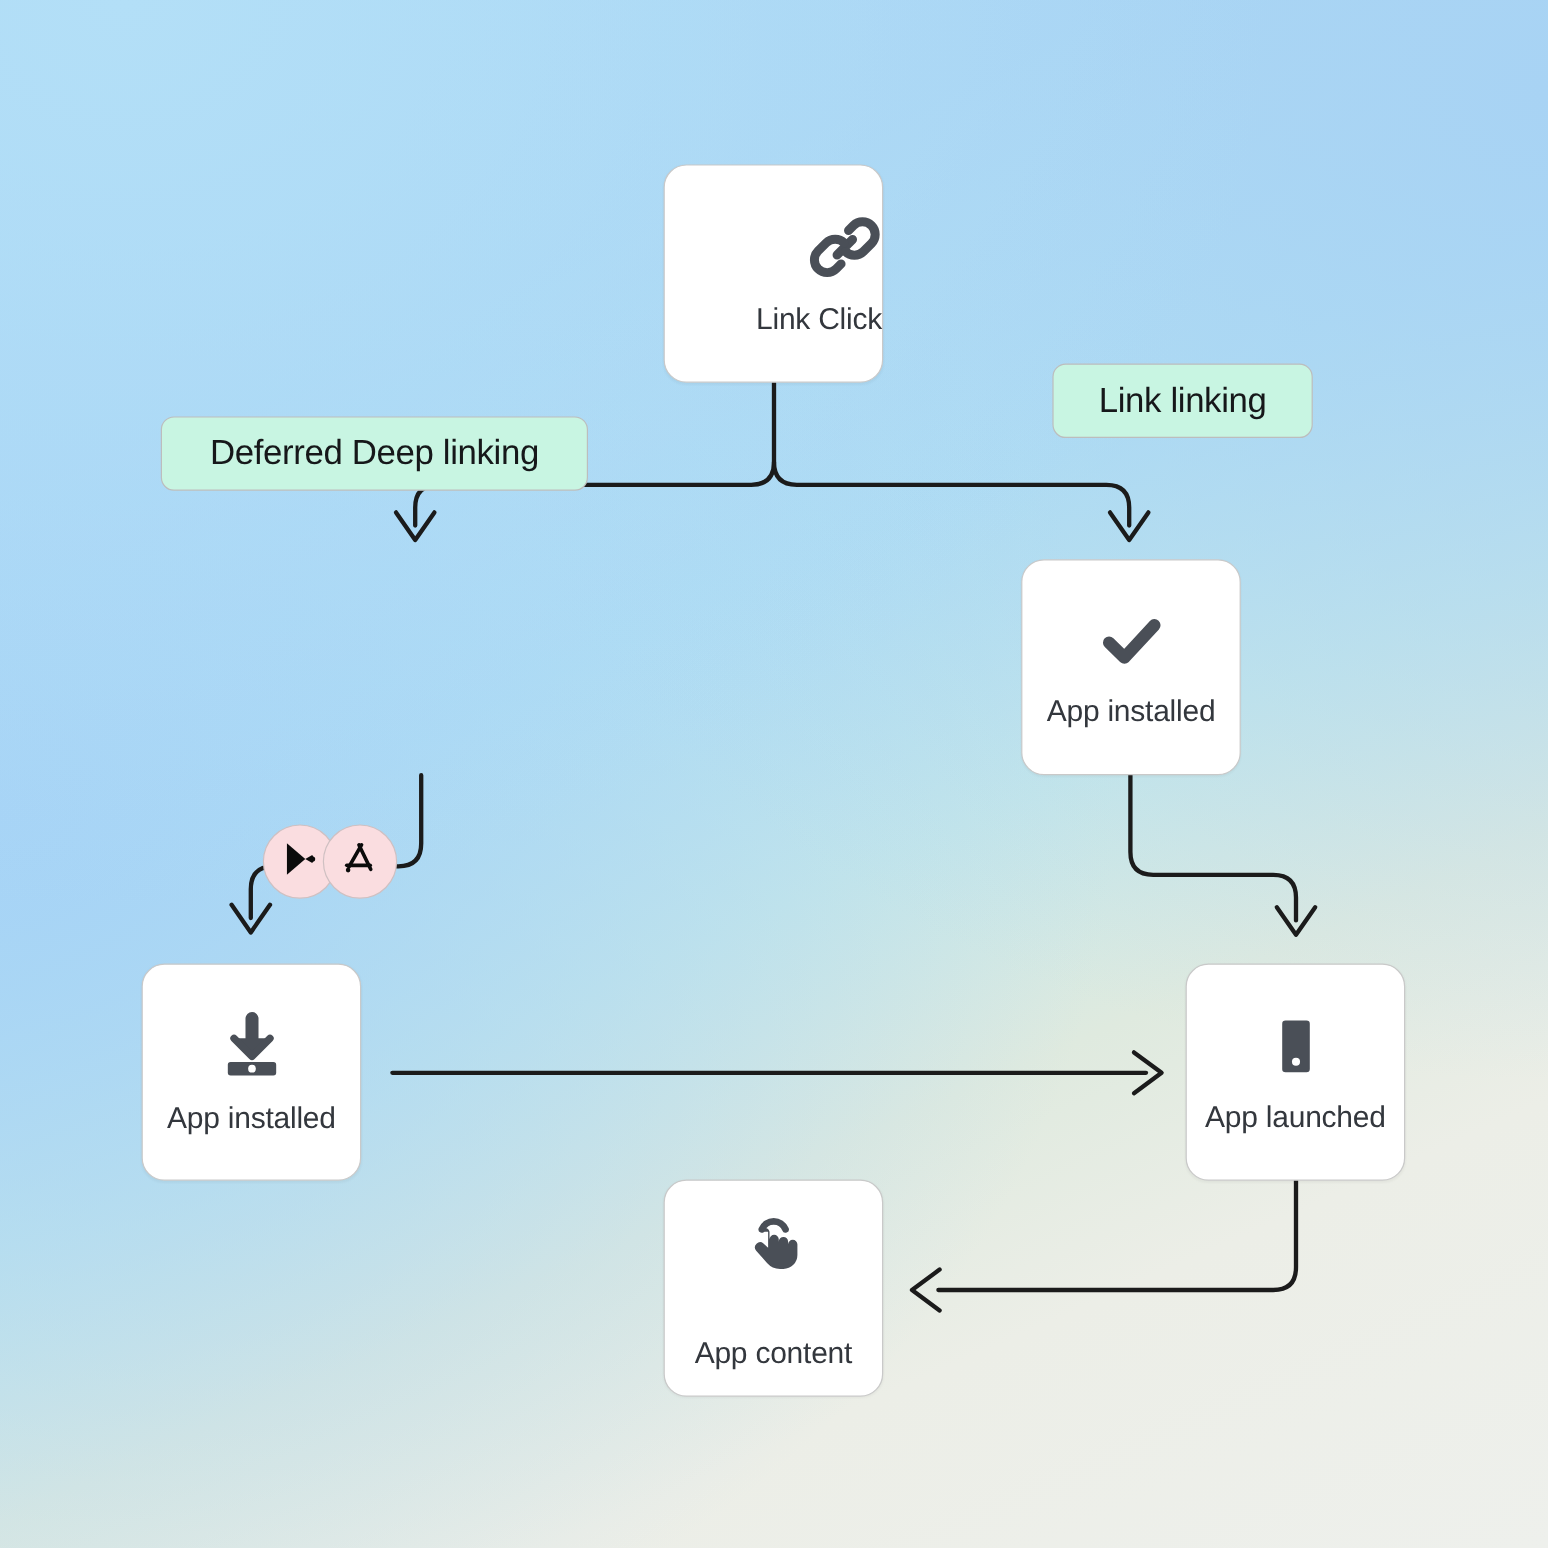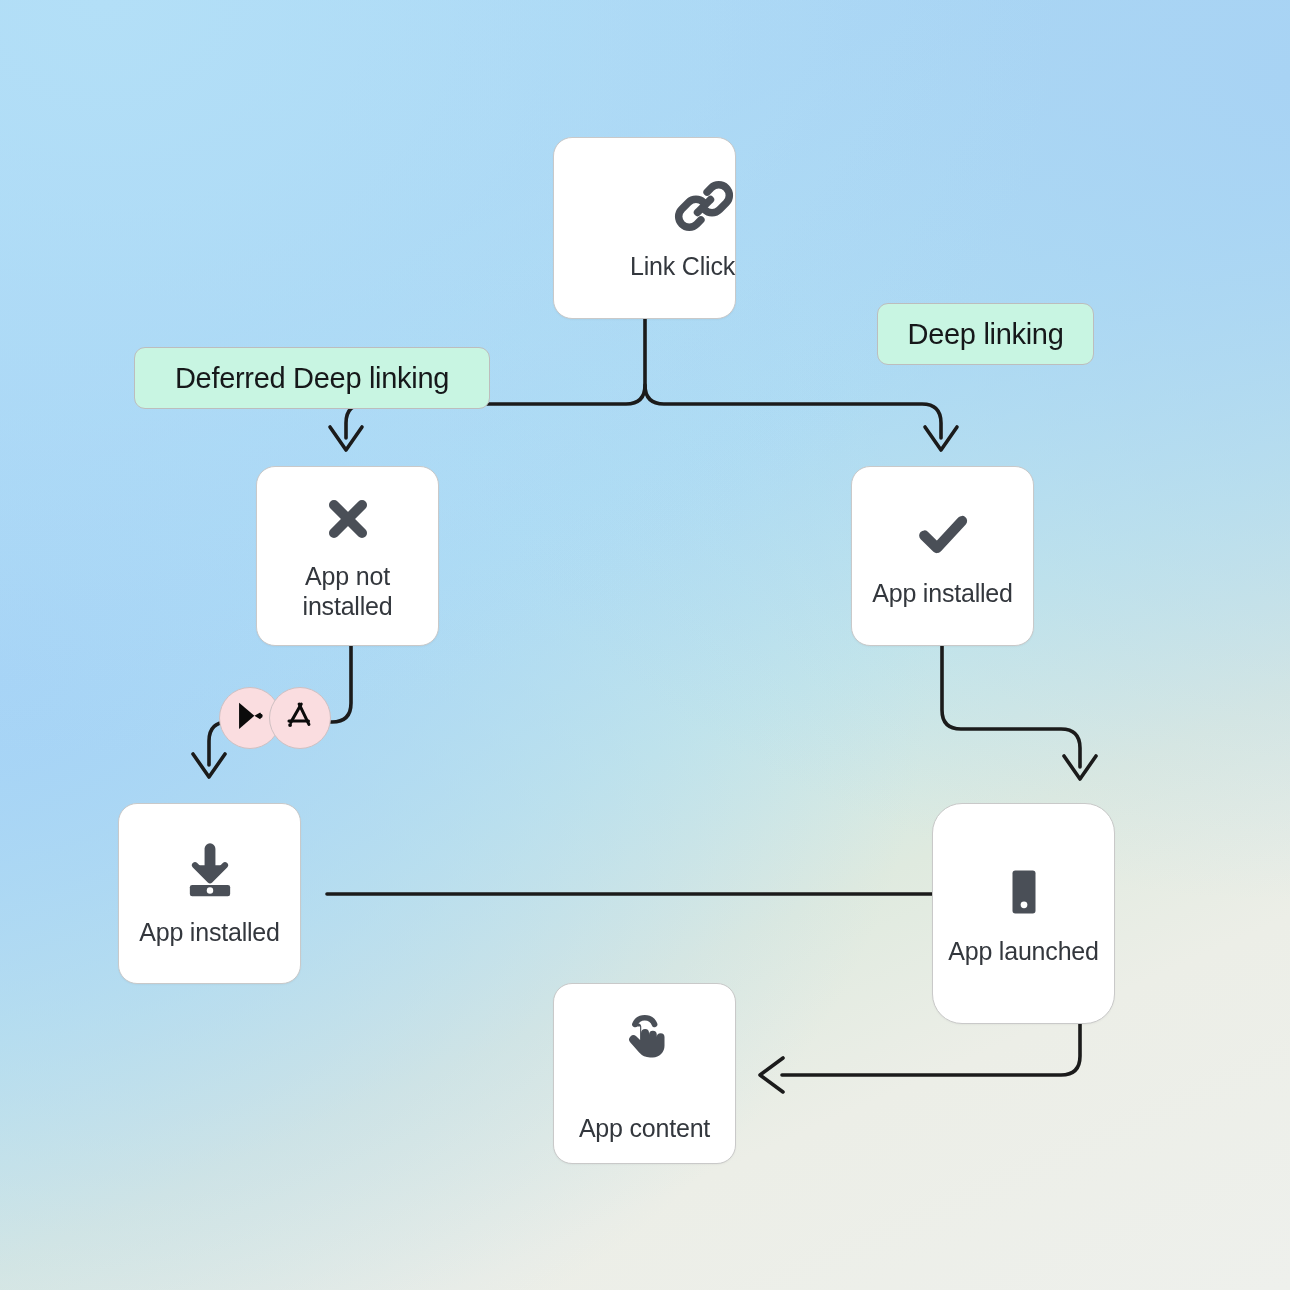--- a/index.html
+++ b/index.html
@@ -121,30 +121,20 @@
     <span class="icon">
       <svg width="62" height="62" viewBox="0 0 24 24" fill="none" stroke="currentColor" stroke-width="2.9" stroke-linecap="round" stroke-linejoin="round">
         <path d="M9.5 14.5 L14.5 9.5"></path>
         <path d="M13.2 6.6 l1.6-1.6a4.1 4.1 0 0 1 5.8 5.8 l-2.6 2.6a4.1 4.1 0 0 1-5.8 0"></path>
         <path d="M10.8 17.4 l-1.6 1.6a4.1 4.1 0 0 1-5.8-5.8 l2.6-2.6a4.1 4.1 0 0 1 5.8 0"></path>
       </svg>
     </span>
     <span class="caption">Link Click</span>
   </div>
 
-  <div class="node" style="left:256px; top:466px; width:183px; height:180px;">
-    <span class="icon">
-      <svg width="56" height="56" viewBox="0 0 24 24" fill="none" stroke="currentColor" stroke-width="4.3" stroke-linecap="round" stroke-linejoin="round">
-        <path d="M6 6 L18 18"></path>
-        <path d="M18 6 L6 18"></path>
-      </svg>
-    </span>
-    <span class="caption">App not
-installed</span>
-  </div>
 
   <div class="node" style="left:851px; top:466px; width:183px; height:180px;">
     <span class="icon">
       <svg width="60" height="60" viewBox="0 0 24 24" fill="none" stroke="currentColor" stroke-width="4.1" stroke-linecap="round" stroke-linejoin="round">
         <path d="M4.5 12.6 L9.6 17.6 L19.6 6.8"></path>
       </svg>
     </span>
     <span class="caption">App installed</span>
   </div>
 
@@ -153,21 +143,21 @@
       <svg width="62" height="62" viewBox="0 0 24 24" fill="none" stroke="currentColor" stroke-width="2.6" stroke-linecap="round" stroke-linejoin="round">
         <path d="M12 3 L12 12.6" stroke-width="4.2"></path>
         <path d="M6.2 9.4 L12 15.2 L17.8 9.4" fill="currentColor" stroke="currentColor" stroke-width="2.4"></path>
         <rect x="4.2" y="17" width="15.6" height="4.4" rx="0.9" fill="currentColor" stroke="none"></rect>
         <circle cx="12" cy="19.2" r="1.25" fill="#ffffff" stroke="none"></circle>
       </svg>
     </span>
     <span class="caption">App installed</span>
   </div>
 
-  <div class="node" style="left:932px; top:803px; width:183px; height:221px;border-radius:30px;">
+  <div class="node" style="left:988px; top:803px; width:183px; height:181px;">
     <span class="icon">
       <svg width="60" height="60" viewBox="0 0 24 24">
         <rect x="7.4" y="3.4" width="9.2" height="17.2" rx="1.1" fill="currentColor"></rect>
         <circle cx="12" cy="17.1" r="1.35" fill="#ffffff"></circle>
       </svg>
     </span>
     <span class="caption">App launched</span>
   </div>
 
   <div class="node" style="left:553px; top:983px; width:183px; height:181px;gap:32px;">
@@ -180,21 +170,21 @@
       </svg>
     </span>
     <span class="caption">App content</span>
   </div>
 
   <div class="tag" style="left:134px; top:303px; width:356px; height:62px;margin-top:44px;">
     <span>Deferred Deep linking</span>
   </div>
 
   <div class="tag" style="left:877px; top:303px; width:217px; height:62px;">
-    <span>Deep linking</span>
+    <span>Link linking</span>
   </div>
 
   <div class="store-badge" style="left:219px; top:687px;">
     <span>
       <svg width="34" height="34" viewBox="0 0 24 24">
         <path d="M4.3 2.6 L15.1 11.9 L4.3 21.2 Z" fill="#0b0b0b"></path>
         <path d="M15.1 11.9 L19.2 9.5 L20.6 11.9 L19.2 14.3 Z" fill="#0b0b0b"></path>
         <circle cx="19.4" cy="11.9" r="1.55" fill="#0b0b0b"></circle>
       </svg>
     </span>

